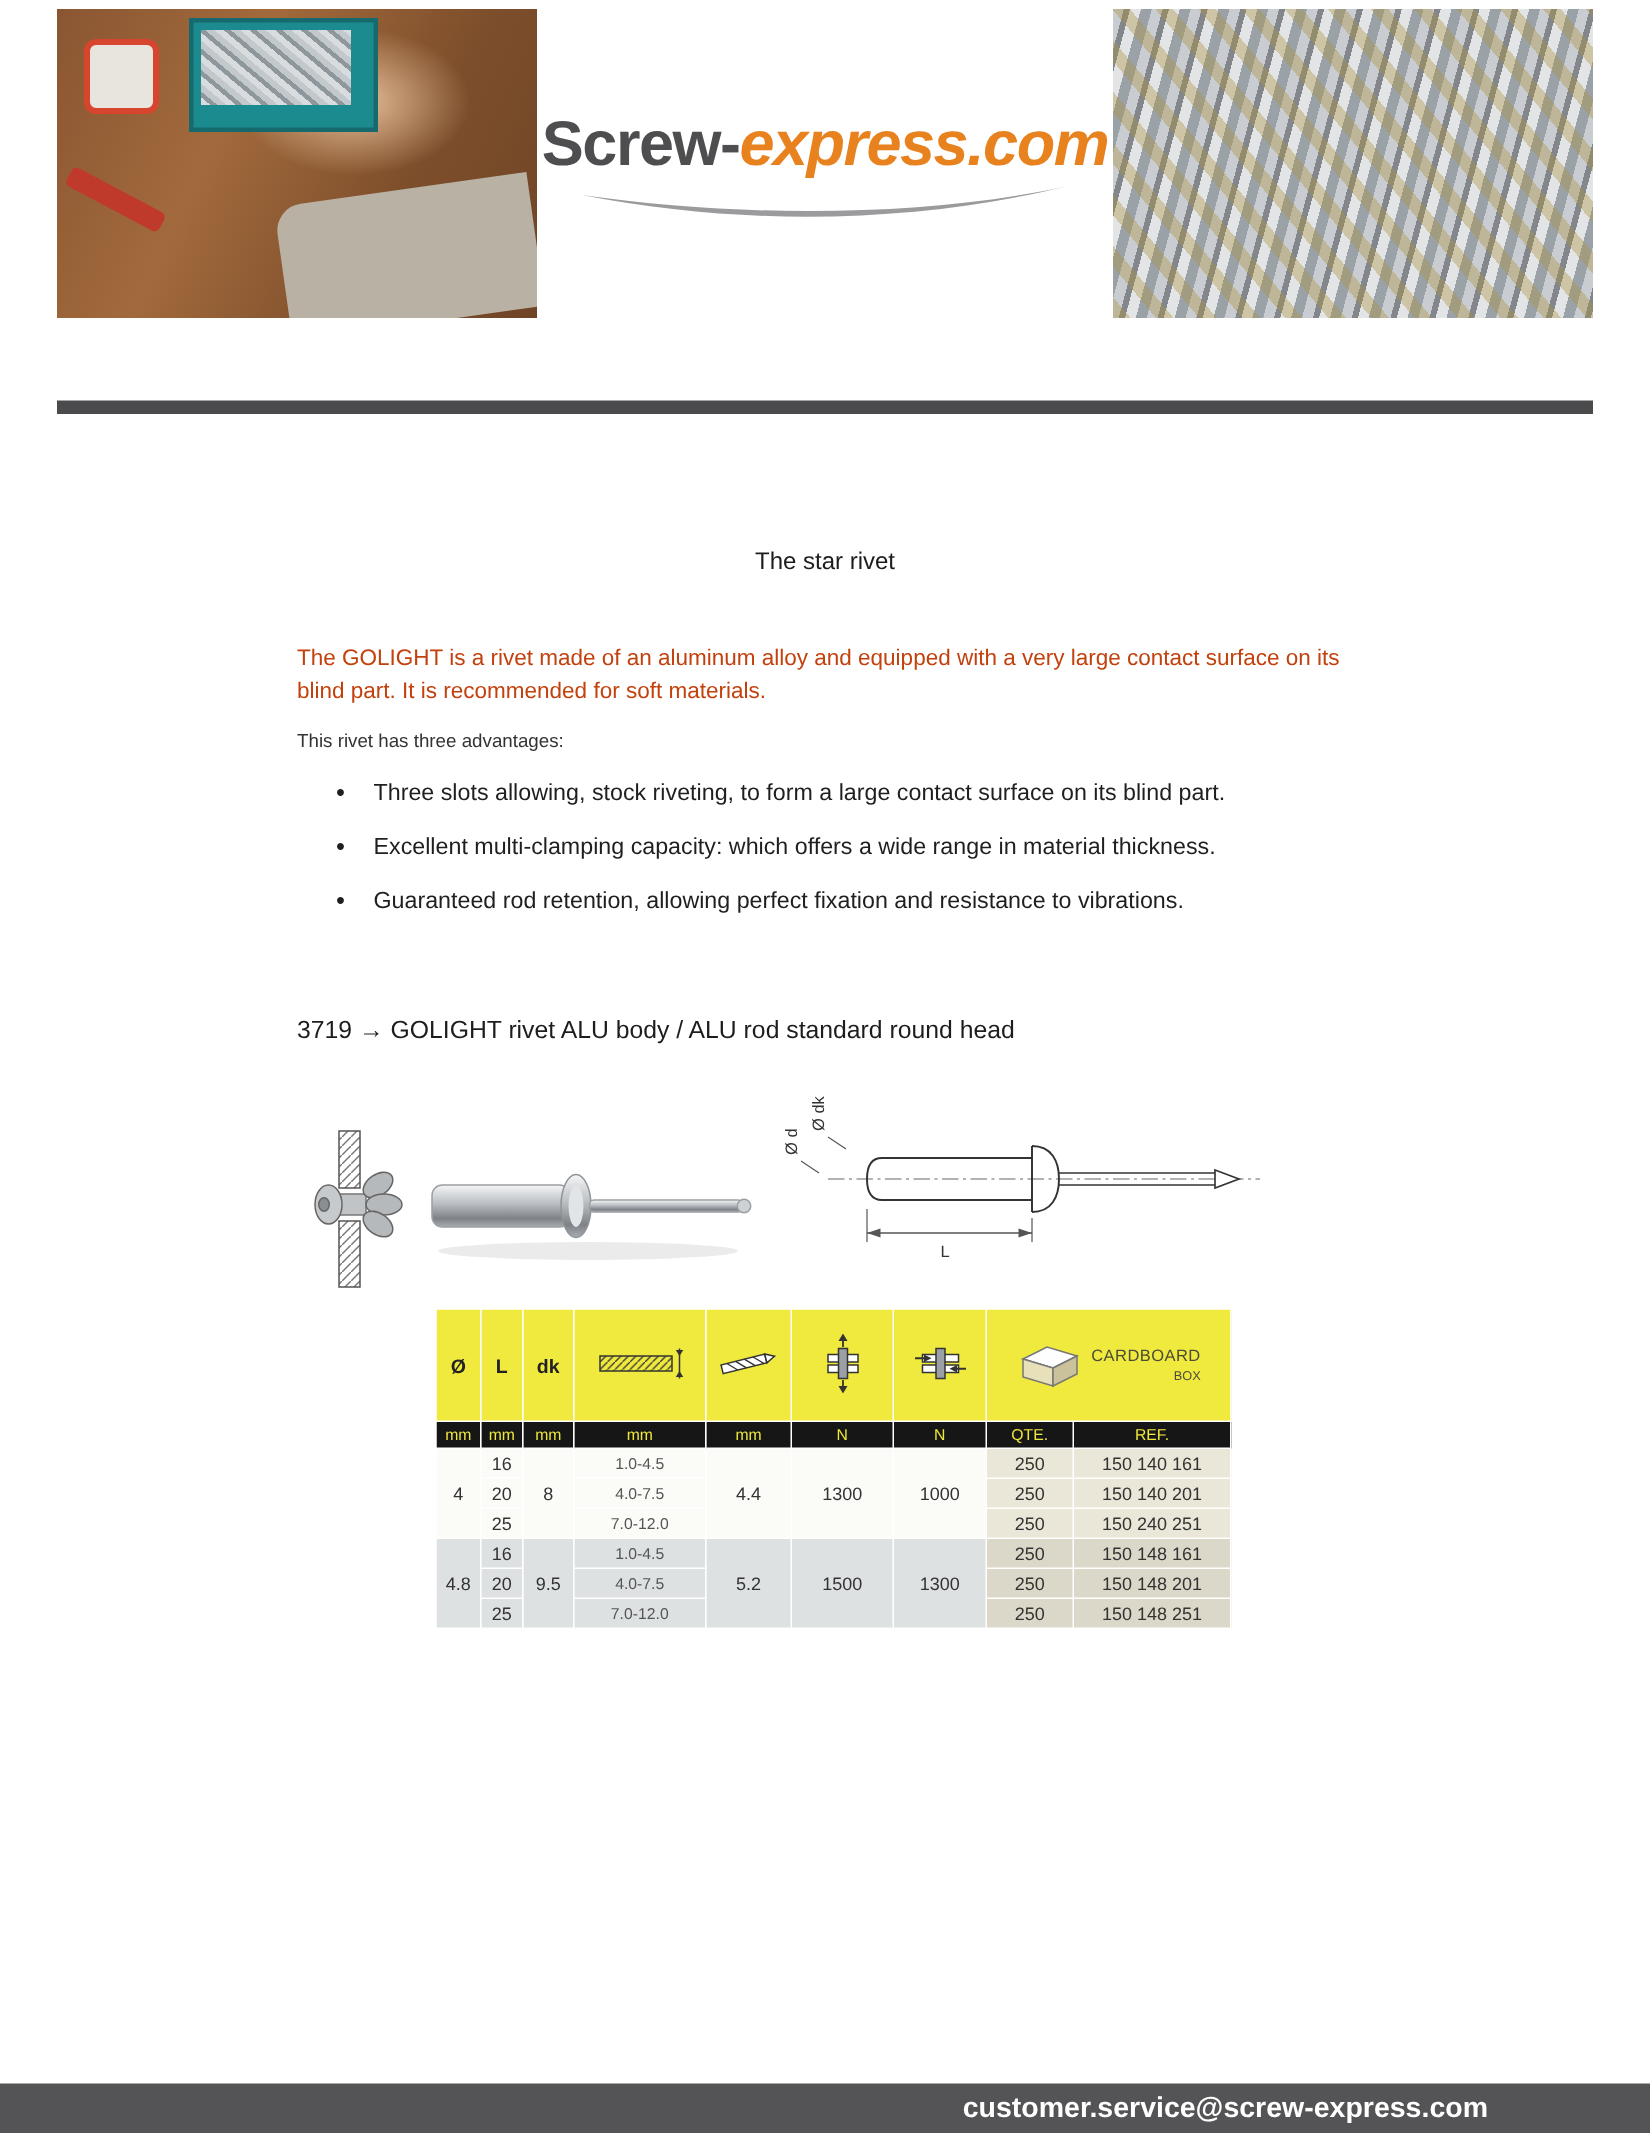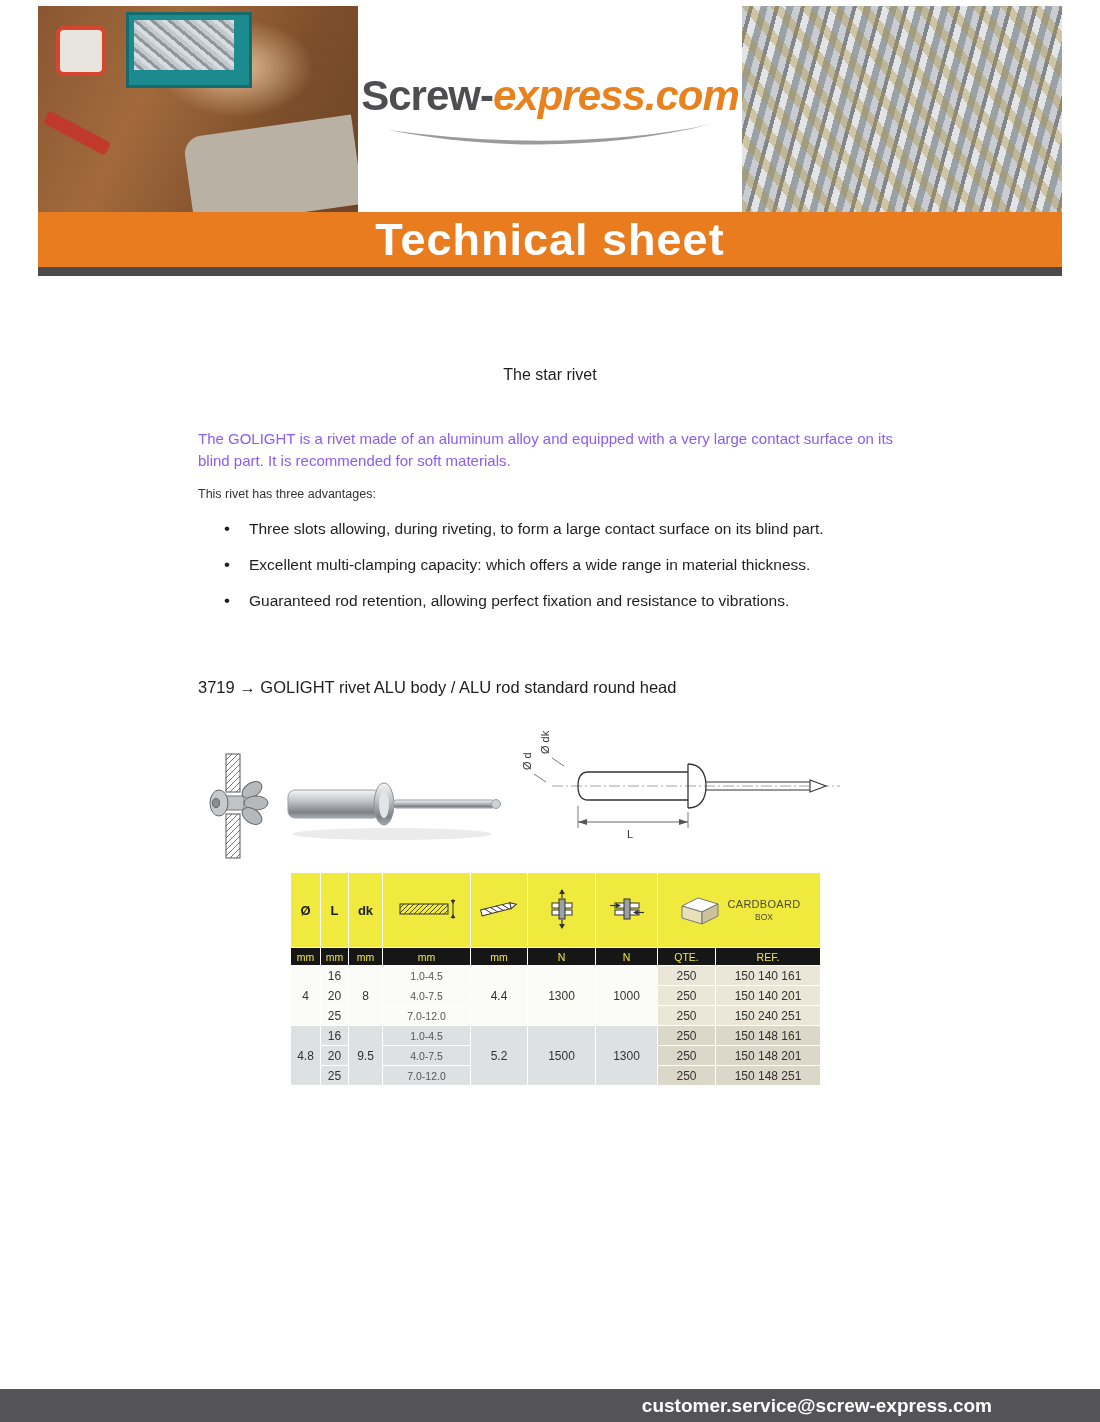--- a/index.html
+++ b/index.html
@@ -28,21 +28,21 @@
   .swoosh{margin-top:0;}
 
   
   .banner{position:absolute;top:212px;left:38px;right:38px;height:55px;background:#e87c1f;
           color:#fff;display:flex;align-items:center;justify-content:center;
           font-size:45px;font-weight:bold;letter-spacing:1px;}
   .strip{position:absolute;top:267px;left:38px;right:38px;height:9px;background:#4b4b4d;}
 
   
   .title{position:absolute;top:366px;left:0;width:1100px;text-align:center;font-size:16px;color:#1d1d1f;}
-  .intro{position:absolute;top:428px;left:198px;width:702px;font-size:15px;line-height:1.45;color:#8b5cf6;}
+  .intro{position:absolute;top:428px;left:198px;width:702px;font-size:15px;line-height:1.45;color:#c2410c;}
   .adv{position:absolute;top:487px;left:198px;font-size:12.5px;color:#333;}
   .bullets{position:absolute;top:520px;left:222px;width:690px;margin:0;padding:0;list-style:none;}
   .bullets li{position:relative;padding-left:27px;margin-bottom:18px;font-size:15.5px;color:#1f1f1f;}
   .bullets li::before{content:"\2022";position:absolute;left:2px;top:-1px;font-size:17px;color:#1f1f1f;}
   .product{position:absolute;top:678px;left:198px;font-size:16.5px;color:#1d1d1f;}
   .note{position:absolute;top:1303px;left:197px;font-size:15.5px;color:#1f1f1f;}
 
   
   .figures{position:absolute;top:712px;left:168px;width:700px;height:158px;}
   .fig-section{position:absolute;left:12px;top:40px;}
@@ -55,21 +55,21 @@
   .spec th,.spec td{border:1px solid #fff;text-align:center;padding:0;vertical-align:middle;}
   .spec tr.yellow th{background:#f0e93e;height:74px;font-size:13px;color:#222;font-weight:bold;}
   .spec tr.units th{background:#161616;color:#efe83a;font-size:10.5px;font-weight:normal;height:17px;}
   .spec tbody td{height:19px;color:#333;}
   .spec tr.g0 td{background:#fbfbf8;}
   .spec tr.g0 td.c-qty,.spec tr.g0 td.c-ref{background:#eae6d8;}
   .spec tr.g1 td{background:#dde1e2;}
   .spec tr.g1 td.c-qty,.spec tr.g1 td.c-ref{background:#dbd7c9;}
   .spec td.c-grip{font-size:10.5px;color:#555;margin-top:31px;}
   .boxcell{display:flex;align-items:center;justify-content:center;gap:8px;}
-  .cbt{text-align:center;color:#4c4c38;font-weight:normal;}
+  .cbt{text-align:right;color:#4c4c38;font-weight:normal;}
   .cbt .cb1{font-size:11px;letter-spacing:.3px;}
   .cbt .cbs{font-size:8.5px;margin-top:2px;}
 
   
   .footer{position:absolute;left:0;right:0;bottom:0;height:33px;background:#545456;color:#fff;
           font-weight:bold;font-size:19px;line-height:33px;text-align:right;
           padding-right:108px;box-sizing:border-box;}
 </style>
 </head>
 <body>
@@ -90,29 +90,28 @@
       </div>
       <div class="swoosh">
         <svg width="340" height="28" viewBox="0 0 340 28">
           <path d="M8,10 C120,32 235,28 332,4 C240,24 120,26 8,10 Z" fill="#9b9b9d"></path>
         </svg>
       </div>
     </div>
     <div class="photo photo-right"></div>
   </div>
 
-  <div class="banner">Technical sheet</div>
   <div class="strip"></div>
 
   <div class="title">The star rivet</div>
   <div class="intro">The GOLIGHT is a rivet made of an aluminum alloy and equipped with a very large contact surface on its blind part. It is recommended for soft materials.</div>
   <div class="adv">This rivet has three advantages:</div>
 
   <ul class="bullets">
-    <li>Three slots allowing, during riveting, to form a large contact surface on its blind part.</li>
+    <li>Three slots allowing, stock riveting, to form a large contact surface on its blind part.</li>
     <li>Excellent multi-clamping capacity: which offers a wide range in material thickness.</li>
     <li>Guaranteed rod retention, allowing perfect fixation and resistance to vibrations.</li>
   </ul>
 
   <div class="product">3719 → GOLIGHT rivet ALU body / ALU rod standard round head</div>
 
   <div class="figures">
 
     <svg class="fig-section" width="100" height="108" viewBox="0 0 100 108">
       <defs>

